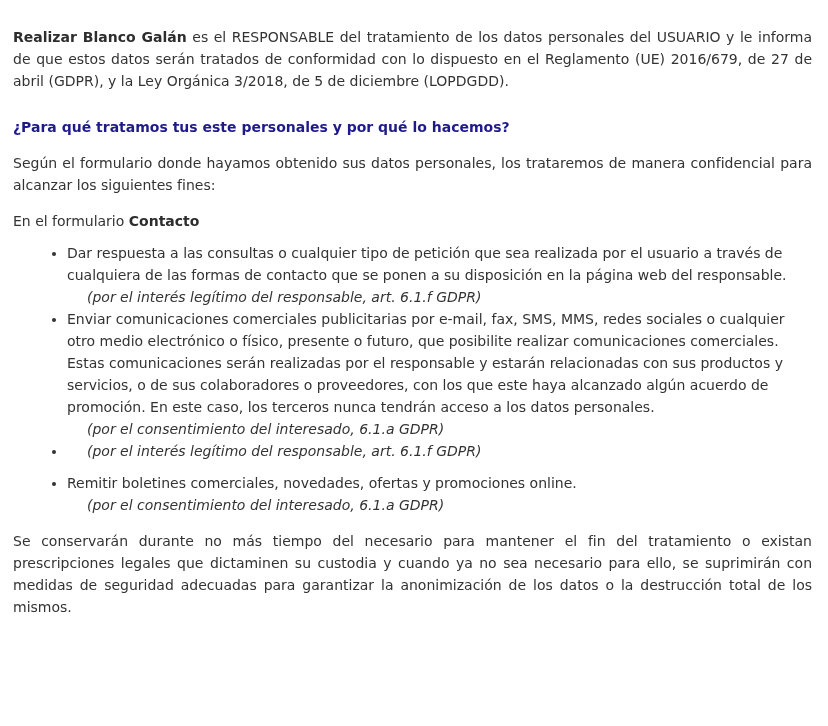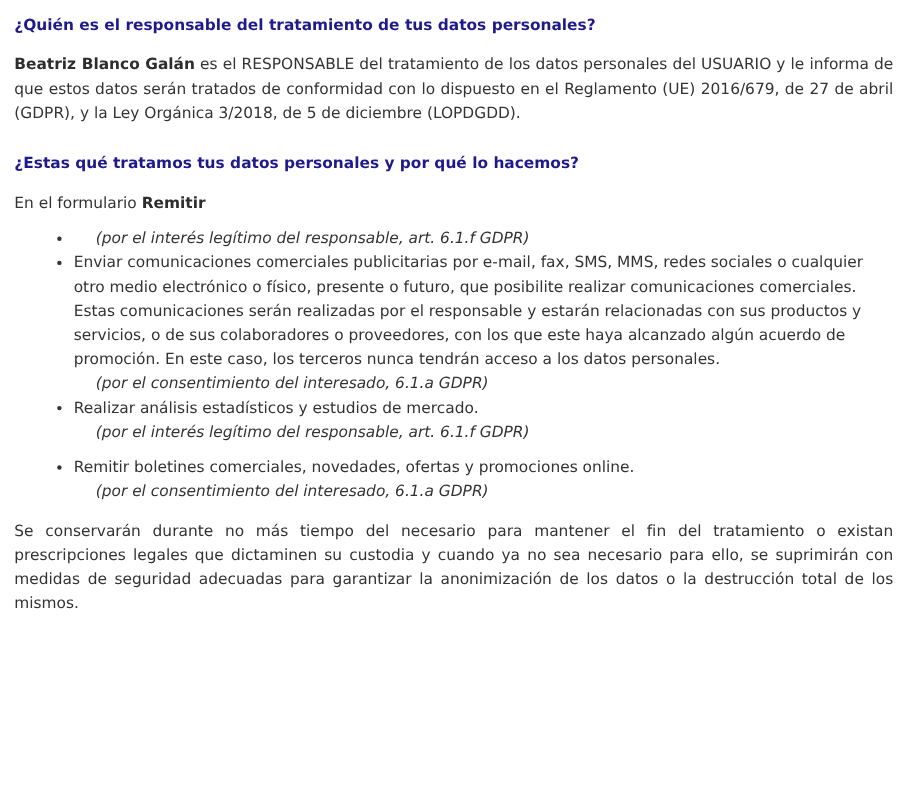--- a/index.html
+++ b/index.html
@@ -55,39 +55,39 @@
   strong.inline-bold {
     font-weight: bold;
     color: #2d2d2d;
   }
 </style>
 </head>
 <body>
 
 <div class="page">
 
-  <h2 class="heading">¿Quién es el responsable del tratamiento de tus datos personales?</h2>
 
-  <p class="para just"><strong class="inline-bold">Beatriz Blanco Galán</strong><span> es el RESPONSABLE del tratamiento de los datos personales del USUARIO y le informa de que estos datos serán tratados de conformidad con lo dispuesto en el Reglamento (UE) 2016/679, de 27 de abril (GDPR), y la Ley Orgánica 3/2018, de 5 de diciembre (LOPDGDD).</span></p>
+  <p class="para just"><strong class="inline-bold">Realizar Blanco Galán</strong><span> es el RESPONSABLE del tratamiento de los datos personales del USUARIO y le informa de que estos datos serán tratados de conformidad con lo dispuesto en el Reglamento (UE) 2016/679, de 27 de abril (GDPR), y la Ley Orgánica 3/2018, de 5 de diciembre (LOPDGDD).</span></p>
 
-  <h2 class="heading">¿Estas qué tratamos tus datos personales y por qué lo hacemos?</h2>
+  <h2 class="heading">¿Para qué tratamos tus este personales y por qué lo hacemos?</h2>
 
+  <p class="para just">Según el formulario donde hayamos obtenido sus datos personales, los trataremos de manera confidencial para alcanzar los siguientes fines:</p>
 
-  <p class="para"><span>En el formulario </span><strong class="inline-bold">Remitir</strong></p>
+  <p class="para"><span>En el formulario </span><strong class="inline-bold">Contacto</strong></p>
 
   <ul class="purpose-list">
     <li>
+      <span class="li-text">Dar respuesta a las consultas o cualquier tipo de petición que sea realizada por el usuario a través de cualquiera de las formas de contacto que se ponen a su disposición en la página web del responsable.</span>
       <span class="legal-note">(por el interés legítimo del responsable, art. 6.1.f GDPR)</span>
     </li>
     <li>
       <span class="li-text">Enviar comunicaciones comerciales publicitarias por e-mail, fax, SMS, MMS, redes sociales o cualquier otro medio electrónico o físico, presente o futuro, que posibilite realizar comunicaciones comerciales. Estas comunicaciones serán realizadas por el responsable y estarán relacionadas con sus productos y servicios, o de sus colaboradores o proveedores, con los que este haya alcanzado algún acuerdo de promoción. En este caso, los terceros nunca tendrán acceso a los datos personales.</span>
       <span class="legal-note">(por el consentimiento del interesado, 6.1.a GDPR)</span>
     </li>
     <li>
-      <span class="li-text">Realizar análisis estadísticos y estudios de mercado.</span>
       <span class="legal-note">(por el interés legítimo del responsable, art. 6.1.f GDPR)</span>
     </li>
   </ul>
 
 
   <ul class="purpose-list">
     <li>
       <span class="li-text">Remitir boletines comerciales, novedades, ofertas y promociones online.</span>
       <span class="legal-note">(por el consentimiento del interesado, 6.1.a GDPR)</span>
     </li>

